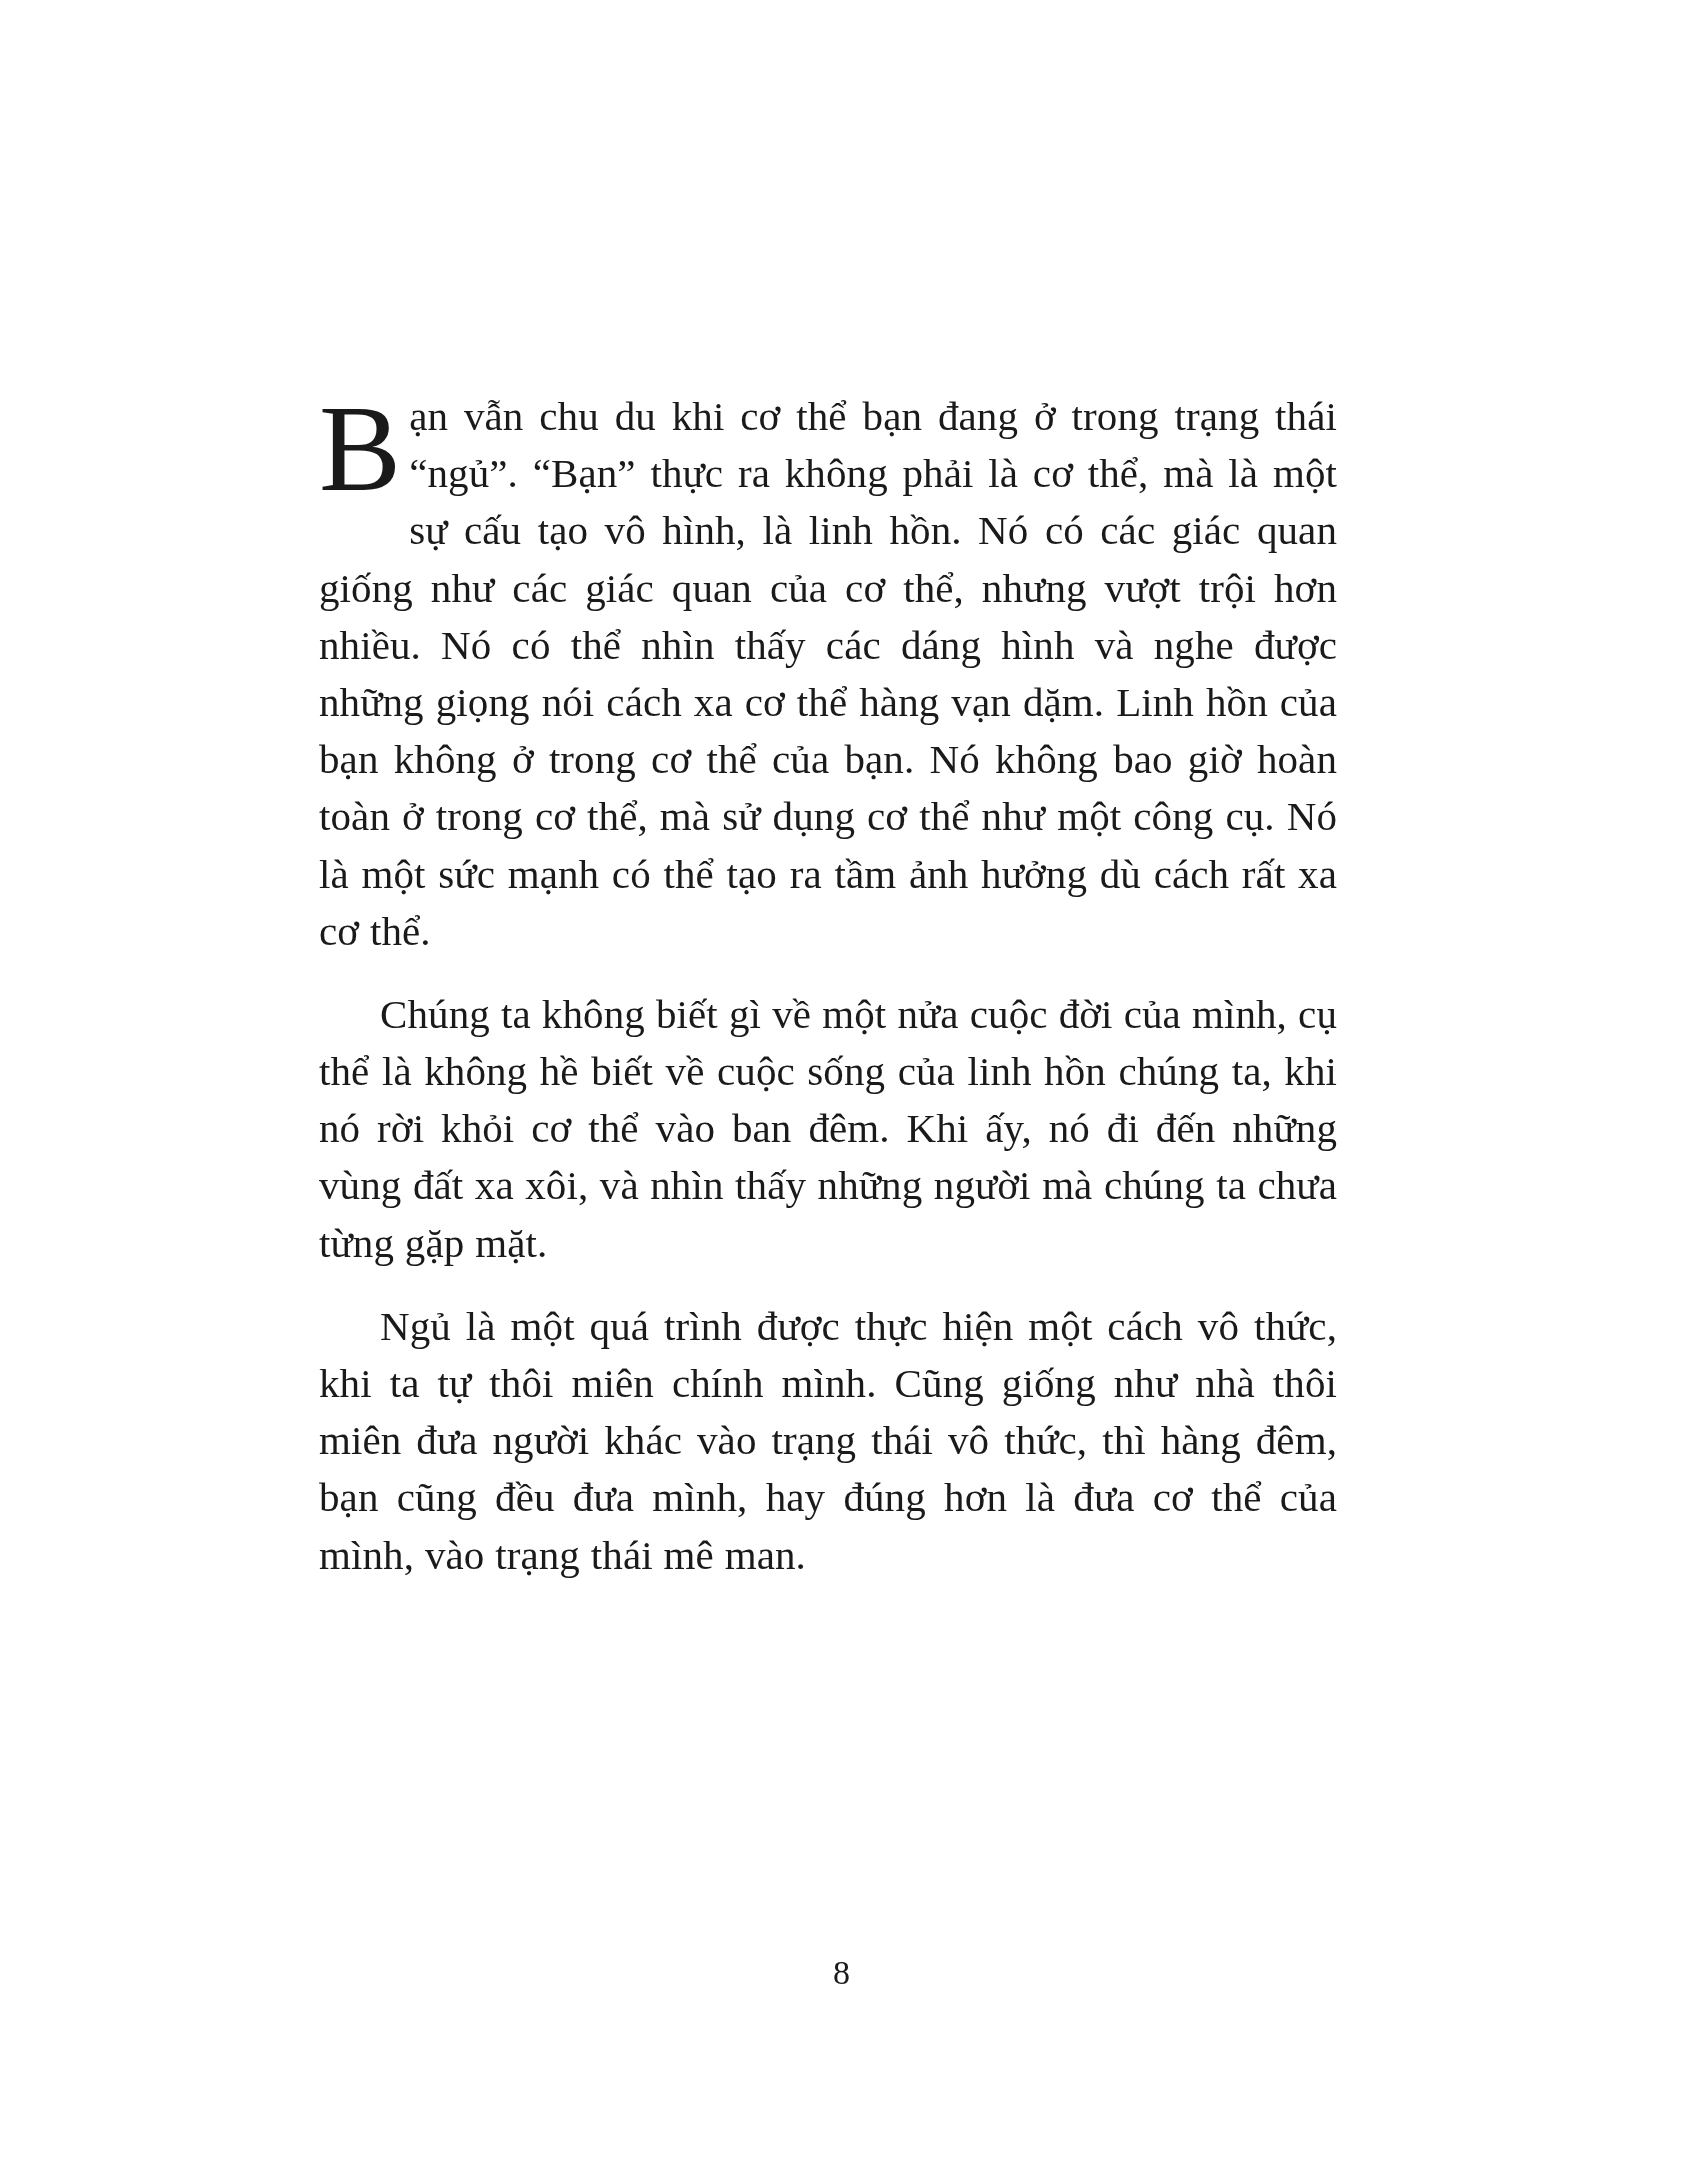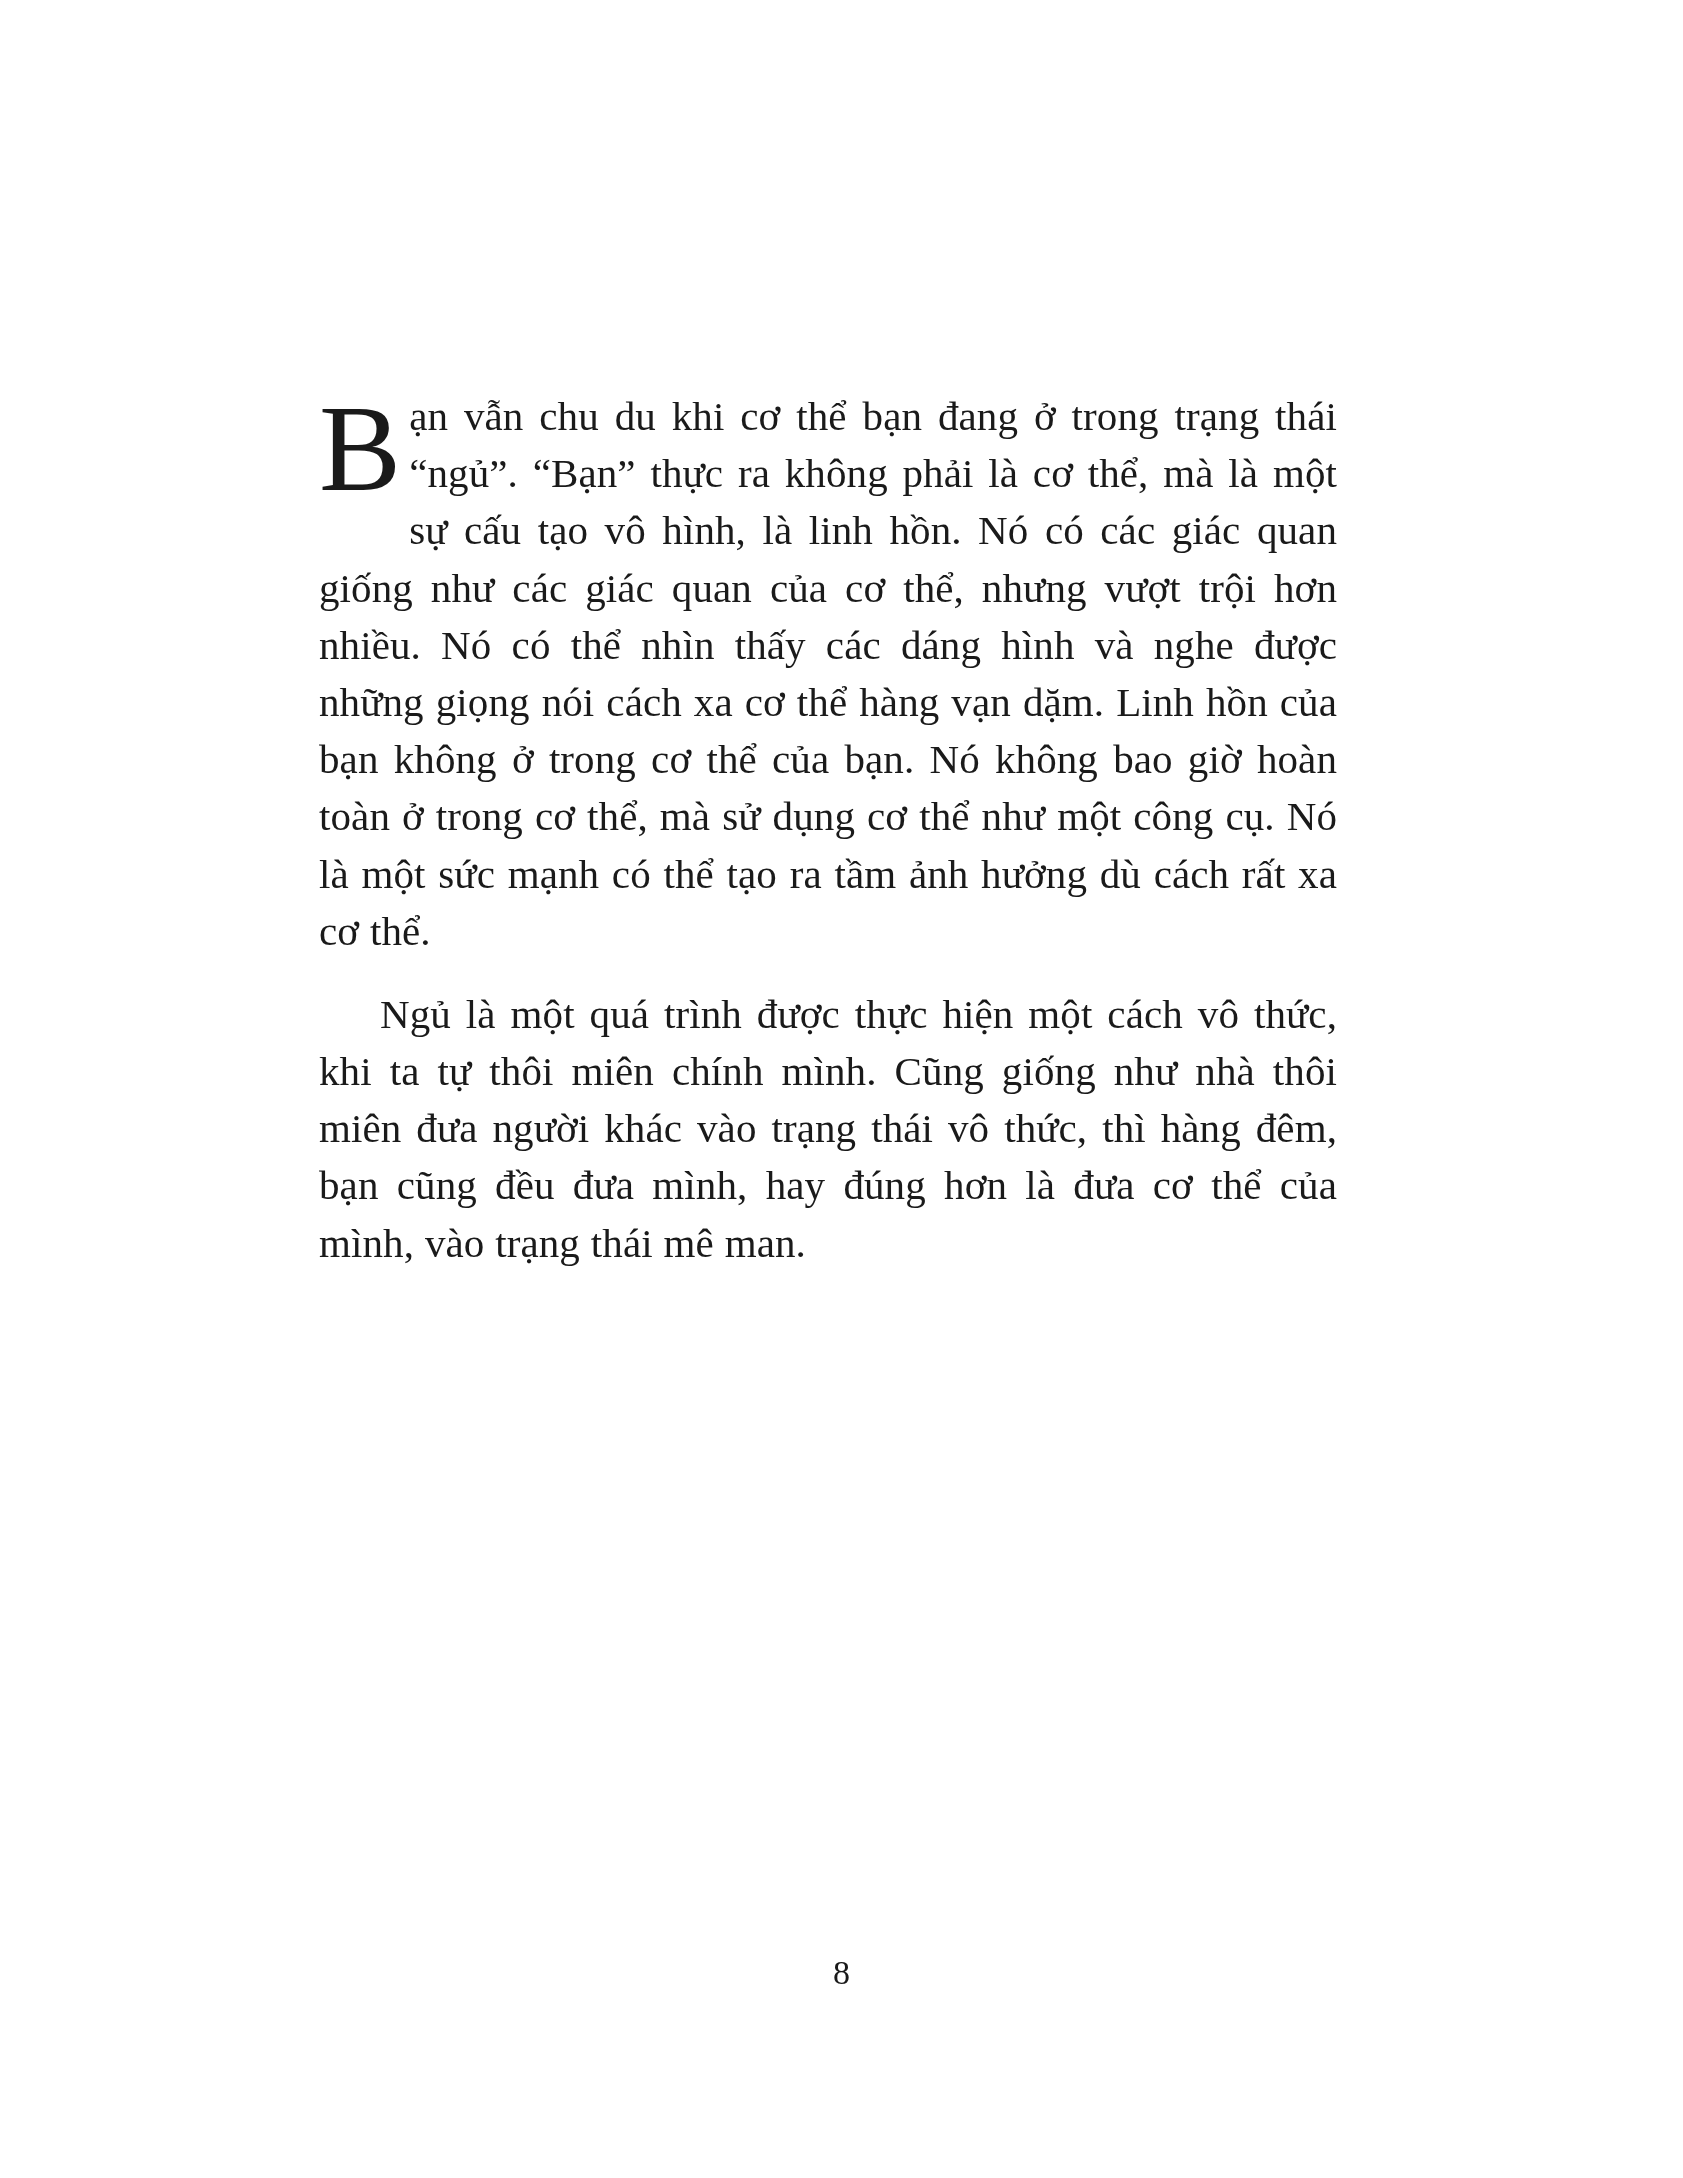--- a/index.html
+++ b/index.html
@@ -73,20 +73,21 @@
 <body>
 
 <div class="page">
 
   <div class="text-column">
 
     <p class="body-par dropcap-par">
       <span class="dropcap">B</span><span>ạn vẫn chu du khi cơ thể bạn đang ở trong trạng thái “ngủ”. “Bạn” thực ra không phải là cơ thể, mà là một sự cấu tạo vô hình, là linh hồn. Nó có các giác quan giống như các giác quan của cơ thể, nhưng vượt trội hơn nhiều. Nó có thể nhìn thấy các dáng hình và nghe được những giọng nói cách xa cơ thể hàng vạn dặm. Linh hồn của bạn không ở trong cơ thể của bạn. Nó không bao giờ hoàn toàn ở trong cơ thể, mà sử dụng cơ thể như một công cụ. Nó là một sức mạnh có thể tạo ra tầm ảnh hưởng dù cách rất xa cơ thể.</span>
     </p>
 
+    <p class="body-par indent">Chúng ta không biết gì về một nửa cuộc đời của mình, cụ thể là không hề biết về cuộc sống của linh hồn chúng ta, khi nó rời khỏi cơ thể vào ban đêm. Khi ấy, nó đi đến những vùng đất xa xôi, và nhìn thấy những người mà chúng ta chưa từng gặp mặt.</p>
 
     <p class="body-par indent">Ngủ là một quá trình được thực hiện một cách vô thức, khi ta tự thôi miên chính mình. Cũng giống như nhà thôi miên đưa người khác vào trạng thái vô thức, thì hàng đêm, bạn cũng đều đưa mình, hay đúng hơn là đưa cơ thể của mình, vào trạng thái mê man.</p>
 
   </div>
 
   <div class="page-number">8</div>
 
 </div>
 
 

